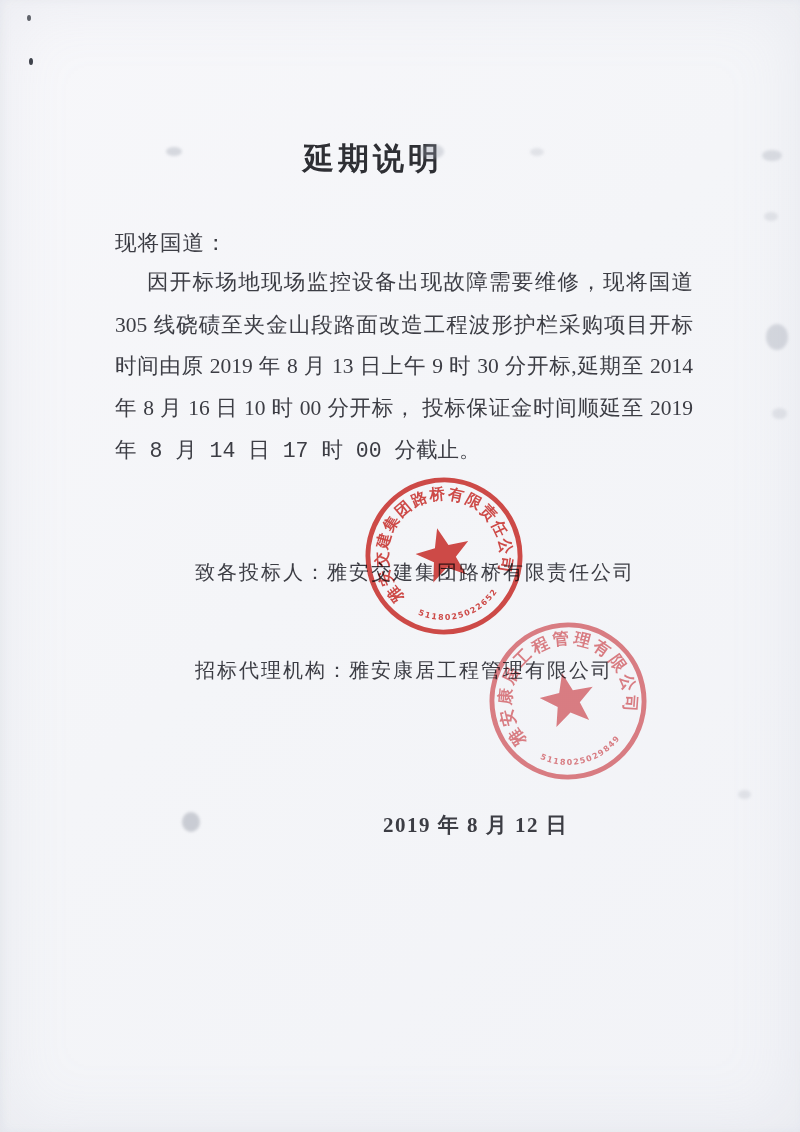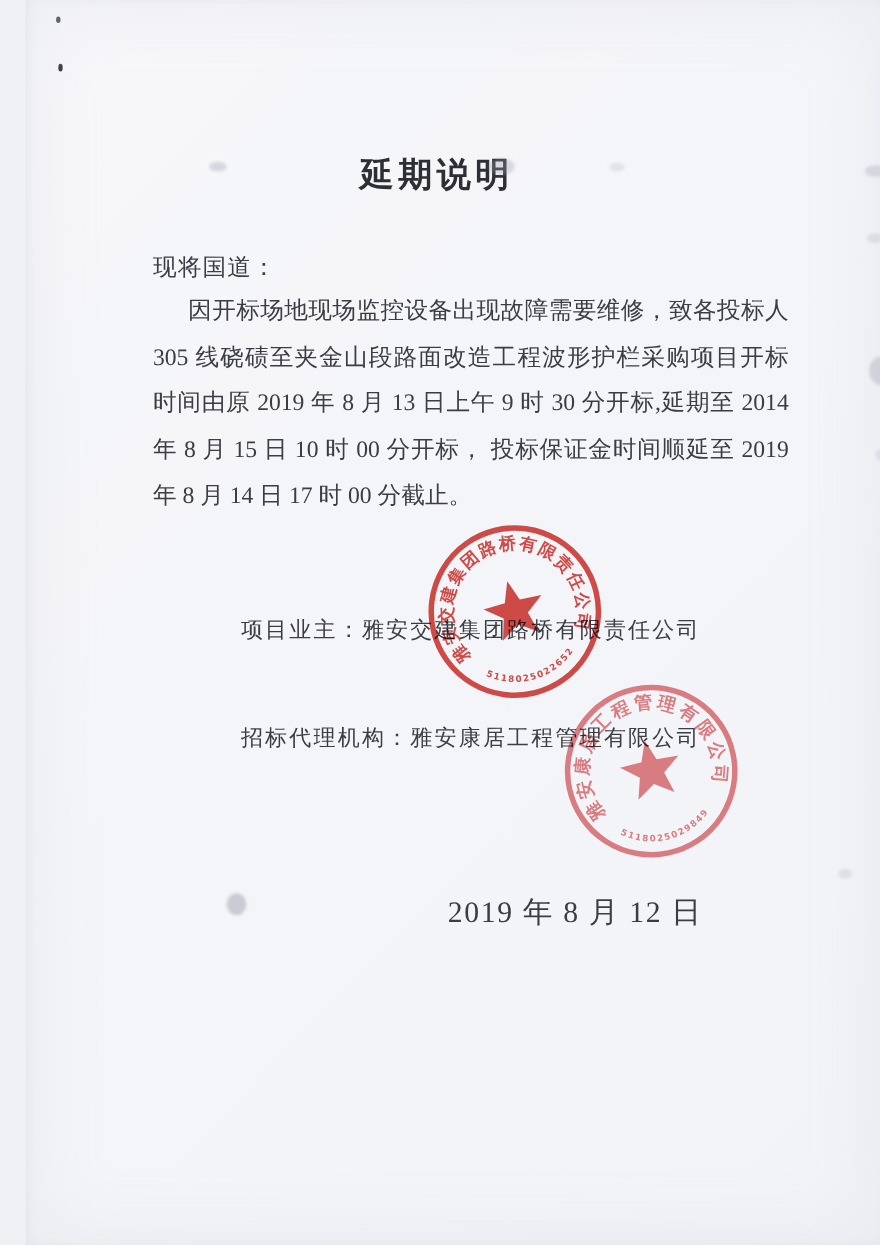--- a/index.html
+++ b/index.html
@@ -6,72 +6,71 @@
   body{
     width:800px;height:1132px;
     background:#eef0f4;
     font-family:"Liberation Serif","DejaVu Serif",serif;
     position:relative;overflow:hidden;
   }
   .page{
     position:absolute;inset:0;
     background:linear-gradient(135deg,#f7f7fa 0%,#f4f5f8 45%,#f2f3f7 100%);
     box-shadow:inset 0 0 70px rgba(176,182,198,.16), inset 3px 0 8px rgba(170,175,190,.10);
-    margin-left:24px;
   }
   .doc-title{
     position:absolute;left:303px;top:138px;
     font-size:31px;font-weight:bold;color:#2e2f34;
     letter-spacing:4px;white-space:nowrap;
   }
   .salutation{
     position:absolute;left:115px;top:228px;
     font-size:21.5px;color:#3c3d44;letter-spacing:1px;white-space:nowrap;
   }
   .body-line{
     position:absolute;left:115px;width:578px;height:30px;
     font-size:21.5px;color:#3c3d44;
     text-align:justify;text-align-last:justify;
     white-space:normal;overflow:visible;
   }
   .body-line.first{ text-indent:32px; }
-  .body-line.last{ text-align:left;text-align-last:left; }
+  .body-line.last{ text-align:left;text-align-last:left;font-family:Liberation Mono, monospace; }
   .sign-line{
     position:absolute;left:195px;
     font-size:20px;color:#3c3d44;letter-spacing:2px;white-space:nowrap;
   }
   .date-line{
     position:absolute;left:383px;top:811px;
-    font-size:27px;color:#3c3d44;letter-spacing:1.5px;white-space:nowrap;
+    font-size:21px;color:#3c3d44;letter-spacing:1.5px;white-space:nowrap;font-weight:bold;
   }
   .stamp{
     position:absolute;mix-blend-mode:multiply;pointer-events:none;
   }
   .stamp-owner{ left:344px;top:456px;opacity:.88;transform:rotate(-14deg); }
   .stamp-agency{ left:468px;top:601px;opacity:.74;transform:rotate(-12deg); }
   .speck{ position:absolute;border-radius:50%; }
   .smudge{ position:absolute;border-radius:50%;filter:blur(1.5px); }
 </style>
 </head>
 <body>
 
 <div class="page">
 
   <div class="doc-title">延期说明</div>
 
   <div class="salutation">现将国道：</div>
 
-  <div class="body-line first" style="top:267px">因开标场地现场监控设备出现故障需要维修，致各投标人</div>
+  <div class="body-line first" style="top:267px">因开标场地现场监控设备出现故障需要维修，现将国道</div>
   <div class="body-line" style="top:310px">305 线硗碛至夹金山段路面改造工程波形护栏采购项目开标</div>
   <div class="body-line" style="top:351px">时间由原 2019 年 8 月 13 日上午 9 时 30 分开标,延期至 2014</div>
-  <div class="body-line" style="top:393px">年 8 月 15 日 10 时 00 分开标， 投标保证金时间顺延至 2019</div>
+  <div class="body-line" style="top:393px">年 8 月 16 日 10 时 00 分开标， 投标保证金时间顺延至 2019</div>
   <div class="body-line last" style="top:435px">年 8 月 14 日 17 时 00 分截止。</div>
 
   <div class="sign-line" style="top:559px">
-    <span>项目业主：</span><span>雅安交建集团路桥有限责任公司</span>
+    <span>致各投标人：</span><span>雅安交建集团路桥有限责任公司</span>
   </div>
 
   <div class="sign-line" style="top:657px">
     <span>招标代理机构：</span><span>雅安康居工程管理有限公司</span>
   </div>
 
   <div class="date-line">2019 年 8 月 12 日</div>
 
   <svg class="stamp stamp-owner" width="200" height="200" viewBox="-100 -100 200 200" xmlns="http://www.w3.org/2000/svg" xmlns:xlink="http://www.w3.org/1999/xlink" style="color: rgb(210, 52, 48);">
     <defs>

